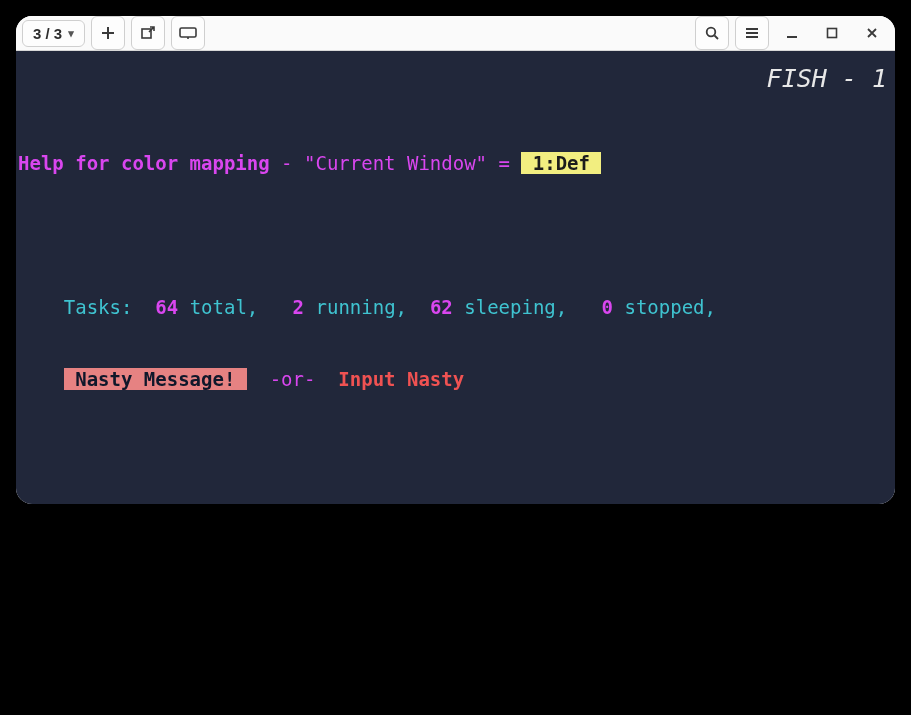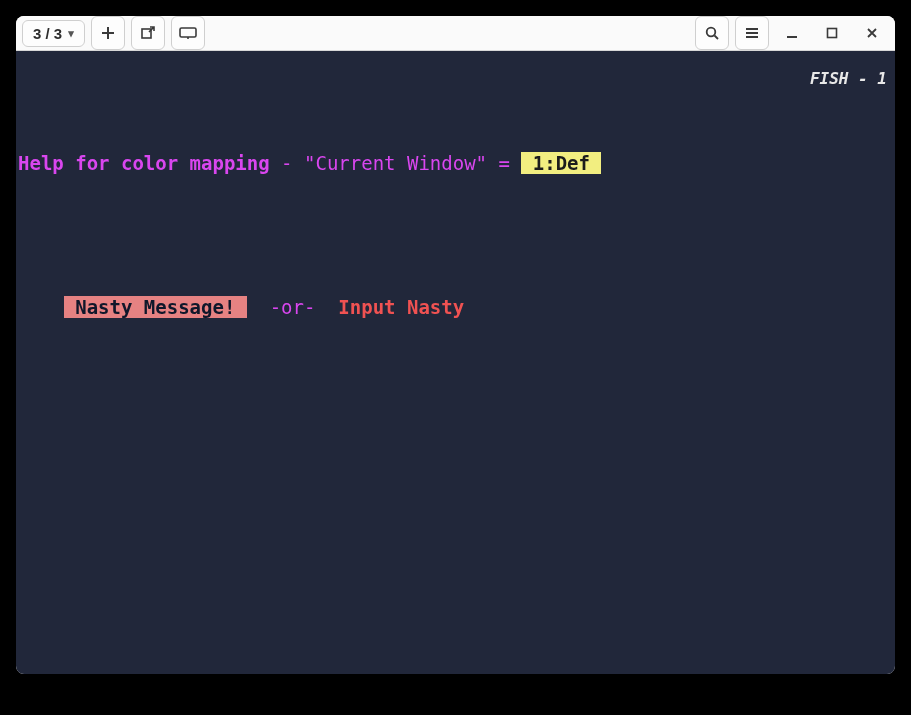--- a/index.html
+++ b/index.html
@@ -5,24 +5,24 @@
     * { margin: 0; padding: 0; box-sizing: border-box; }
     body {
       background: #000;
       width: 911px;
       height: 715px;
       font-family: "DejaVu Sans Mono", "Liberation Mono", monospace;
       overflow: hidden;
     }
     .window {
       background: #fafafa;
-      border-radius: 8px;
+      border-radius: 16px;
       margin: 16px;
       width: 879px;
-      height: 658px;
+      height: 488px;
       display: flex;
       flex-direction: column;
       box-shadow: 0 0 0 1px rgba(0,0,0,.1);
       overflow: hidden;
     }
     .titlebar {
       height: 48px;
       background: #fafafa;
       border-bottom: 1px solid #d7d7d7;
       display: flex;
@@ -71,22 +71,22 @@
     .cyan { color: #3fc3d0; }
     .green { color: #7ed07e; }
     .redb { color: #f05252; font-weight: 700; }
     .hl-yellow { background: #f2ee80; color: #1c1c1c; }
     .hl-redtext { background: #e68282; color: #0f172a; font-weight: 700; }
     .fish {
       position: absolute;
       top: 16px; right: 8px;
       color: #e8e8e8;
       font-style: italic;
-      font-weight: 700;
-      font-size: 16px;
+      font-weight: 400;
+      font-size: 25px;
     }
     svg { display: block; }
   </style>
 </head>
 <body>
 
 <div class="window">
   <div class="titlebar">
     <div class="tab-counter">
       <span>3 / 3</span>
@@ -136,20 +136,21 @@
           <path d="M3 3l8 8M11 3l-8 8" stroke="#3a3a3a" stroke-width="1.8"></path>
         </svg>
     </div>
   </div>
 
   <div class="terminal">
     <div class="fish">FISH - 1</div>
 
     <div class="line"><span class="bold white">Help for color mapping</span><span class="white"> - </span><span class="white">"Current Window"</span><span class="white"> = </span><span class="hl-yellow bold"> 1:Def </span></div>
     <div class="line"></div>
+    <div class="line">    <span class="cyan">Tasks:</span>  <span class="white bold">64</span> <span class="cyan">total,</span>   <span class="white bold">2</span> <span class="cyan">running,</span>  <span class="white bold">62</span> <span class="cyan">sleeping,</span>   <span class="white bold">0</span> <span class="cyan">stopped,</span></div>
     <div class="line">    <span class="hl-redtext"> Nasty Message! </span><span class="white">  -or-  </span><span class="redb">Input Nasty</span></div>
     
     
     
     
     
     
     
     
     

